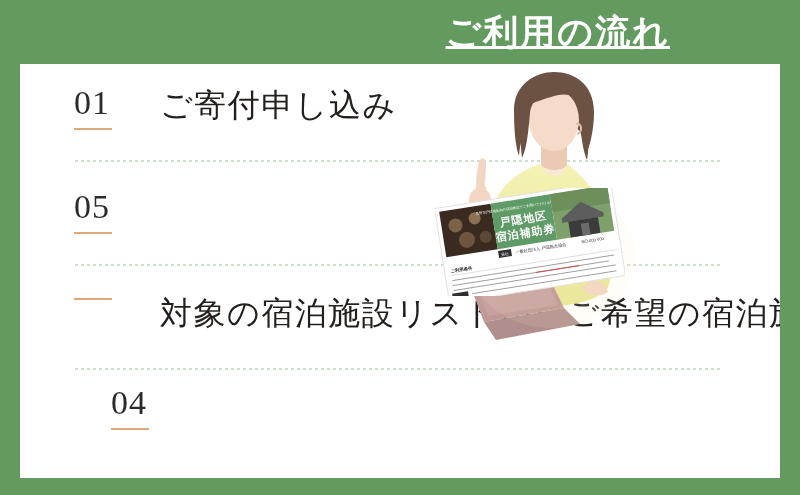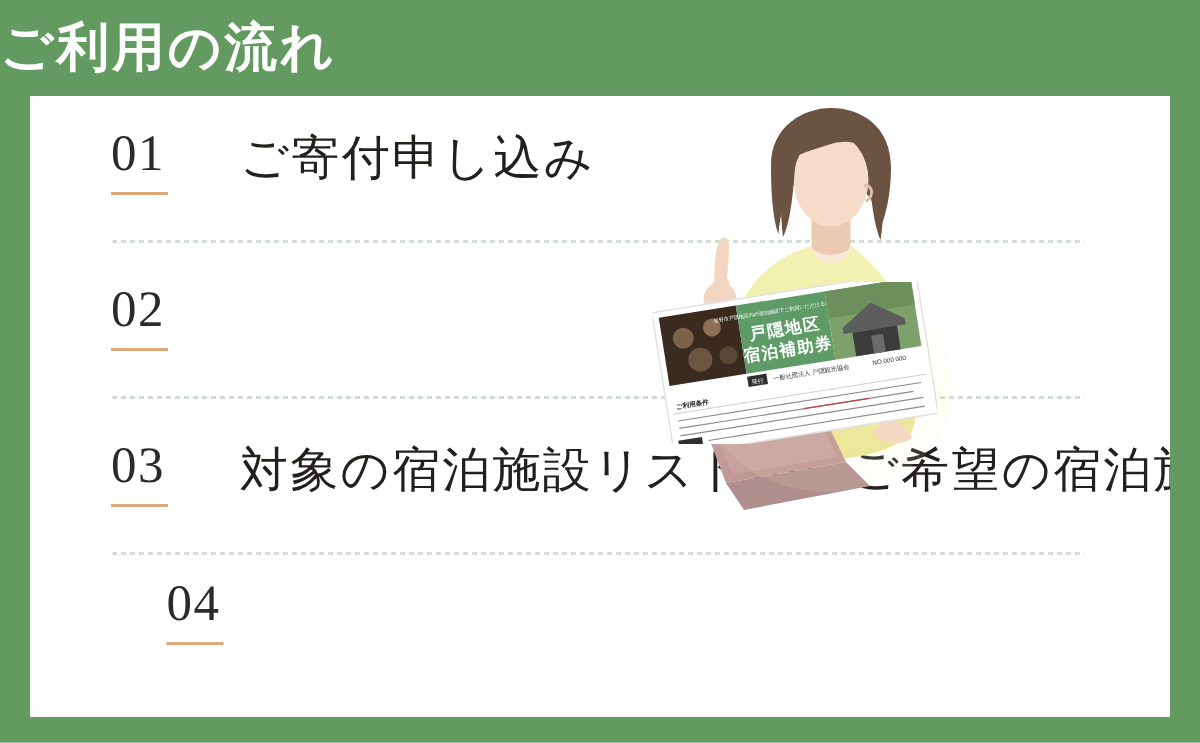--- a/index.html
+++ b/index.html
@@ -21,28 +21,29 @@
     position: absolute;
     inset: 0;
     background: #639a5f;
   }
 
   .header-title {
     position: absolute;
     top: 8px;
     left: 0;
     width: 670px;
-    text-align: left;
+    text-align: right;
     color: #ffffff;
     font-size: 35px;
     font-weight: bold;
     letter-spacing: 2px;
     line-height: 48px;
     font-family: "Liberation Sans", sans-serif;
     white-space: nowrap;
+    text-decoration: underline;
   }
 
   
   .card {
     position: absolute;
     left: 20px;
     top: 64px;
     width: 760px;
     height: 414px;
     background: #ffffff;
@@ -156,28 +157,27 @@
       <div class="step step-0">
         <div class="step-num-wrap">
           <div class="step-num">01</div>
           <div class="step-num-rule"></div>
         </div>
         <div class="step-label">ご寄付申し込み</div>
       </div>
 
       <div class="step step-1">
         <div class="step-num-wrap">
-          <div class="step-num">02</div>
+          <div class="step-num">05</div>
           <div class="step-num-rule"></div>
         </div>
       </div>
 
       <div class="step step-2">
         <div class="step-num-wrap">
-          <div class="step-num">03</div>
           <div class="step-num-rule"></div>
         </div>
         <div class="step-label">対象の宿泊施設リストからご希望の宿泊施設を予約</div>
       </div>
 
       <div class="step step-3">
         <div class="step-num-wrap">
           <div class="step-num">04</div>
           <div class="step-num-rule"></div>
         </div>

